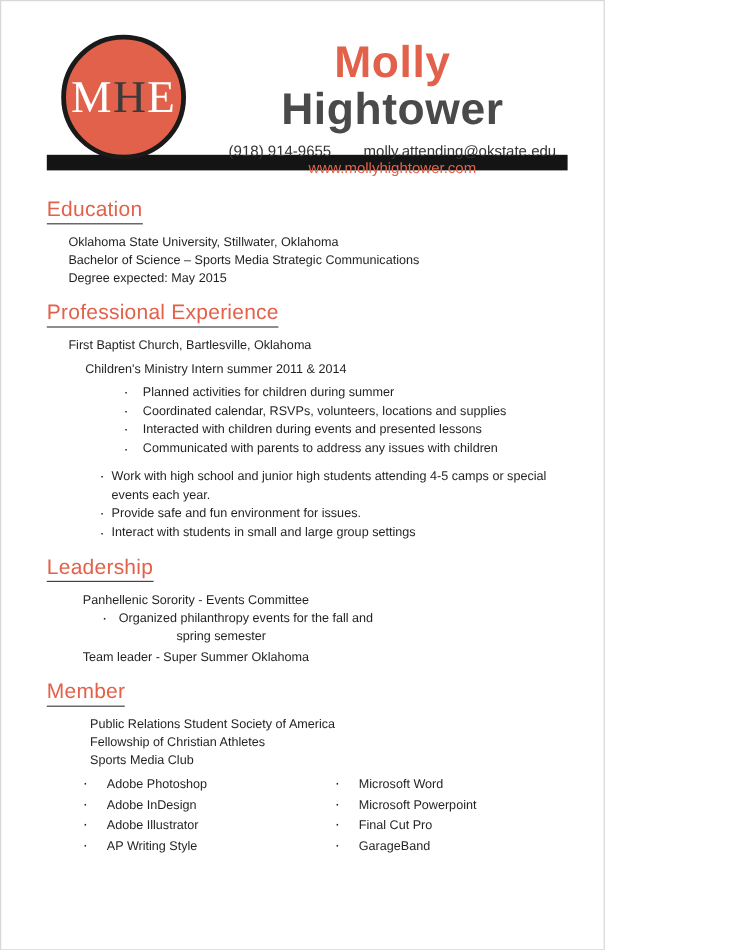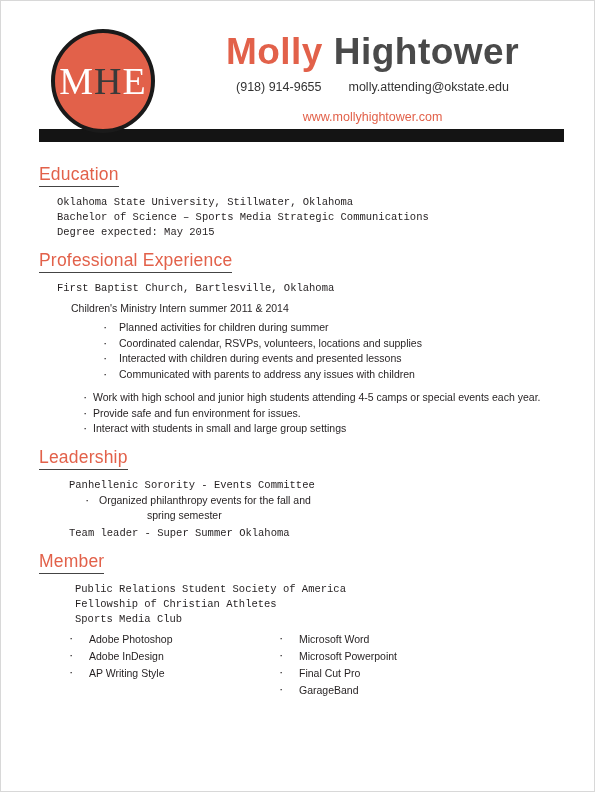--- a/index.html
+++ b/index.html
@@ -9,21 +9,21 @@
   body {
     width: 612px;
     height: 792px;
     background: #ffffff;
     font-family: "Liberation Sans", sans-serif;
     color: #231f20;
     overflow: hidden;
   }
   .page {
     position: relative;
-    width: 595px;
+    width: 504px;
     height: 792px;
     box-sizing: border-box;
     border: 1px solid #d8d8d8;
     background: #fff;
   }
 
   
   .header {
     position: relative;
     height: 122px;
@@ -72,21 +72,21 @@
     margin: 0 0 8px 0;
   }
   .name .first { color: #e2614a; }
   .name .last { color: #4a4a4a; }
   .contact-line {
     display: flex;
     justify-content: center;
     gap: 27px;
     font-size: 12.5px;
     color: #333;
-    margin-bottom: 16px;
+    margin-bottom: 0;
   }
   .website {
     font-size: 12.5px;
     color: #e2614a;
     text-align: center;
   }
 
   
   .bar {
     height: 13px;
@@ -107,21 +107,20 @@
     display: inline-block;
     border-bottom: 1px solid #444;
     padding-bottom: 1px;
     margin: 6px 0 8px 0;
   }
   .block { padding-left: 18px; }
   .line {
     font-size: 10.5px;
     line-height: 15px;
     color: #231f20;
-    font-family: Liberation Mono, monospace;
   }
   .sub {
     font-size: 10.5px;
     line-height: 15px;
     padding-left: 14px;
     margin-top: 5px;
   }
   ul.bullets {
     list-style: none;
     margin: 4px 0 0 0;
@@ -263,20 +262,21 @@
         <div class="line">Sports Media Club</div>
       </div>
     </div>
 
     <div class="section">
       <div class="skills">
         <div class="skills-col">
           <ul>
             <li>Adobe Photoshop</li>
             <li>Adobe InDesign</li>
+            <li>Adobe Illustrator</li>
             <li>AP Writing Style</li>
           </ul>
         </div>
         <div class="skills-col">
           <ul>
             <li>Microsoft Word</li>
             <li>Microsoft Powerpoint</li>
             <li>Final Cut Pro</li>
             <li>GarageBand</li>
           </ul>

